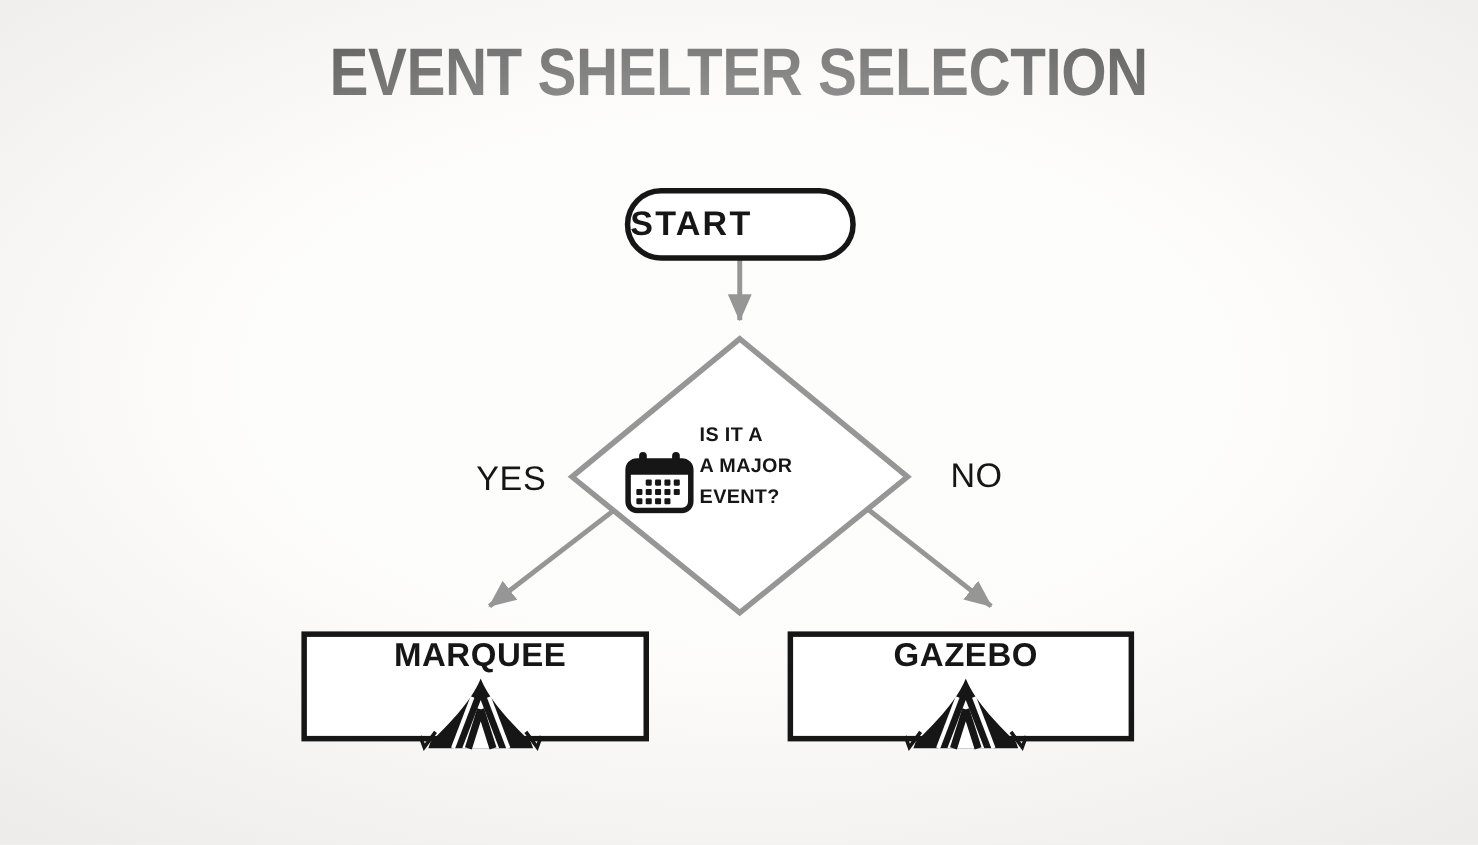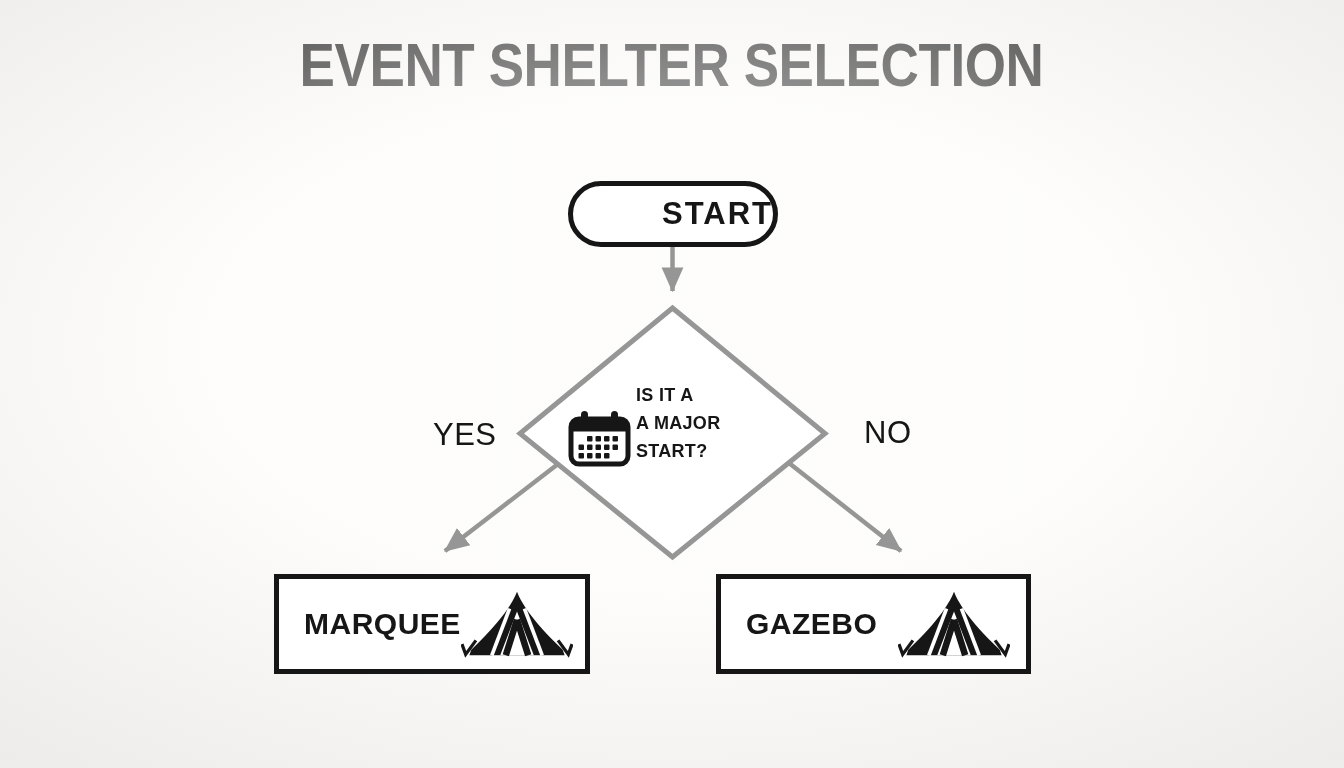--- a/index.html
+++ b/index.html
@@ -65,29 +65,29 @@
   }
   .ink-fill { fill: var(--ink); }
   .ink-stroke { stroke: var(--ink); fill: none; }
   .bg-stroke { stroke: var(--node-fill); fill: none; }
   .bg-fill { fill: var(--node-fill); }
   .node-rect { fill: var(--node-fill); stroke: var(--ink); }
 
   .start-node {
     position: absolute;
     left: 568px;
-    top: 181px;
+    top: 171px;
     width: 210px;
     height: 66px;
     background: var(--node-fill);
     border: 5px solid var(--ink);
     border-radius: 36px;
     display: flex;
     align-items: center;
-    justify-content: flex-end;
+    justify-content: flex-start;
     font-size: 31px;
     font-weight: 700;
     letter-spacing: 2px;
     z-index: 2;
   }
   .calendar-wrap {
     position: absolute;
     left: 568px;
     top: 410px;
     z-index: 3;
@@ -117,20 +117,21 @@
     position: absolute;
     top: 574px;
     height: 100px;
     background: var(--node-fill);
     border: 5px solid var(--ink);
     display: flex;
     align-items: center;
     justify-content: space-between;
     padding: 0 16px 0 25px;
     z-index: 2;
+    flex-direction: column;
   }
   .outcome-marquee { left: 274px; width: 316px; }
   .outcome-gazebo  { left: 716px; width: 315px; }
   .outcome-label {
     font-size: 30px;
     font-weight: 700;
     letter-spacing: 0.5px;
   }
   .tent-wrap { line-height: 0; }
 </style>
@@ -177,21 +178,21 @@
         <rect x="19" y="43" width="5.5" height="5.5" rx="1"></rect>
         <rect x="27.5" y="43" width="5.5" height="5.5" rx="1"></rect>
         <rect x="36" y="43" width="5.5" height="5.5" rx="1"></rect>
       </g>
     </svg>
   </span>
 
   <div class="decision-text">
     <div>IS IT A</div>
     <div>A MAJOR</div>
-    <div>START?</div>
+    <div>EVENT?</div>
   </div>
 
   <span class="branch-label branch-yes">YES</span>
   <span class="branch-label branch-no">NO</span>
 
   <div class="outcome-box outcome-marquee">
     <span class="outcome-label">MARQUEE</span>
     <span class="tent-wrap">
       <svg width="112" height="73" viewBox="0 0 120 78">
         <path class="ink-fill" d="M60,4 C56,14 46,33 11,66 L9,72 L111,72 L109,66 C74,33 64,14 60,4 Z"></path>

